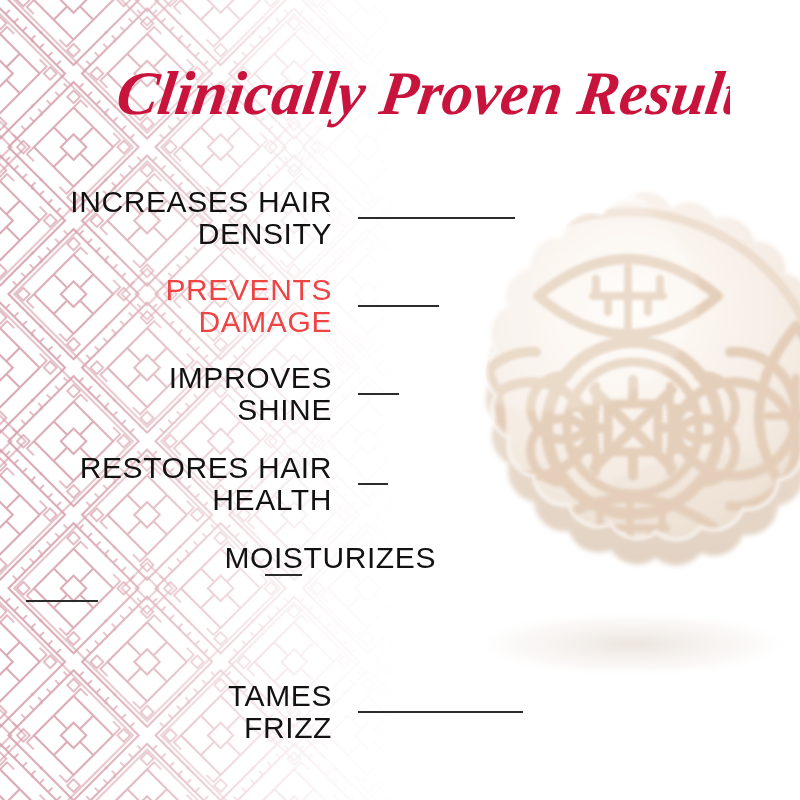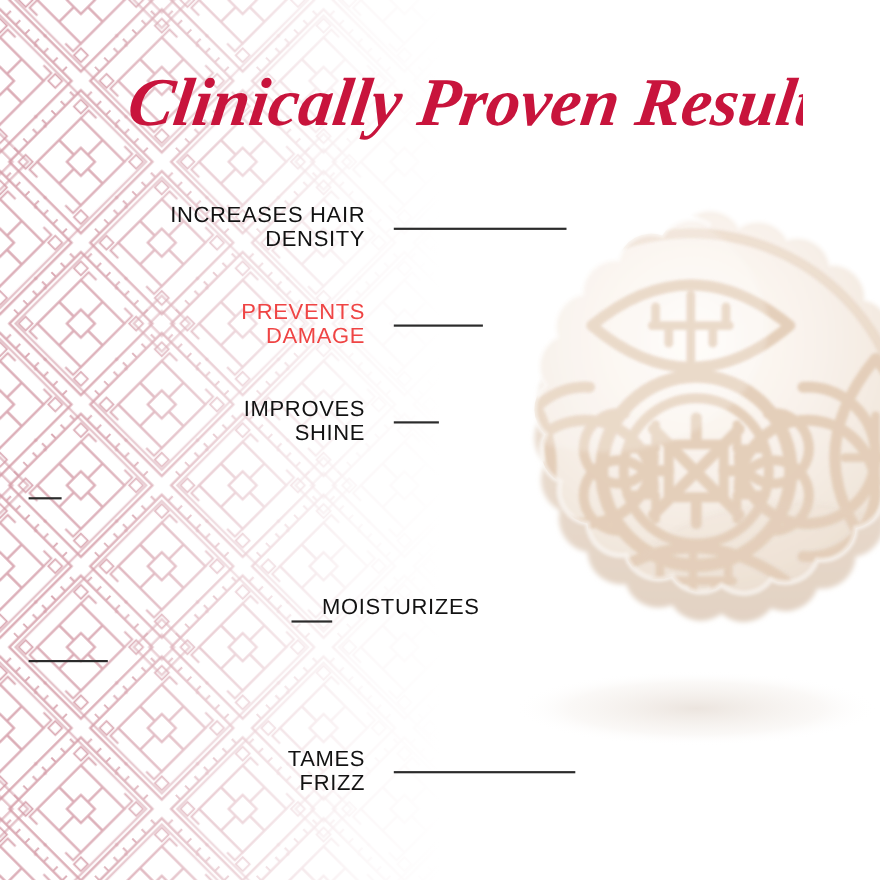--- a/index.html
+++ b/index.html
@@ -72,21 +72,21 @@
     display:flex;
     align-items:center;
     width:540px;
   }
   .benefit-label{
     width:332px;
     text-align:right;
     padding-right:0;
     color:#121212;
     font-family:"Liberation Sans", sans-serif;
-    font-size:20px;
+    font-size:30px;
     font-weight:400;
     letter-spacing:0.6px;
     line-height:1.08;
     text-transform:uppercase;
     white-space:pre-line;
   }
   .benefit-leader{
     position:relative;
     height:2px;
     margin-left:26px;
@@ -300,20 +300,22 @@
       <div class="benefit-leader" style="width: 81px; background: rgb(43, 43, 43);"></div>
     </div>
 
     <div class="benefit-row" style="position:absolute;top:176px;">
       <div class="benefit-label" style="color: rgb(18, 18, 18);">IMPROVES
 SHINE</div>
       <div class="benefit-leader" style="width: 41px; background: rgb(43, 43, 43);"></div>
     </div>
 
     <div class="benefit-row" style="position:absolute;top:266px;">
+      <div class="benefit-label" style="color: rgb(18, 18, 18);">RESTORES HAIR
+HEALTH</div>
       <div class="benefit-leader" style="width: 30px; background: rgb(43, 43, 43);"></div>
     </div>
 
     <div class="benefit-row" style="position:absolute;top:356px;flex-direction:column;">
       <div class="benefit-label" style="color: rgb(18, 18, 18);">MOISTURIZES</div>
       <div class="benefit-leader" style="width: 37px; background: rgb(43, 43, 43);"></div>
     </div>
 
     <div class="benefit-row" style="position:absolute;top:414px;">
       <div class="benefit-leader" style="width: 72px; background: rgb(43, 43, 43);"></div>

